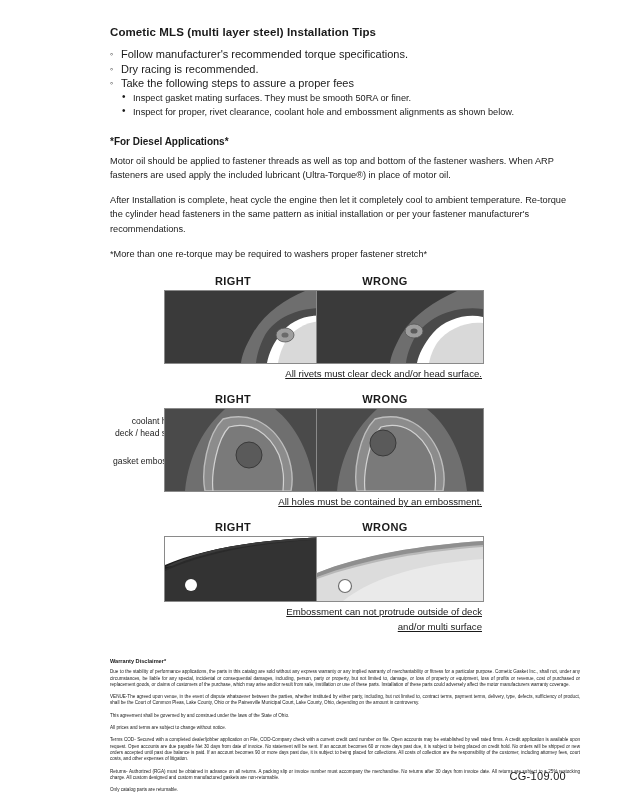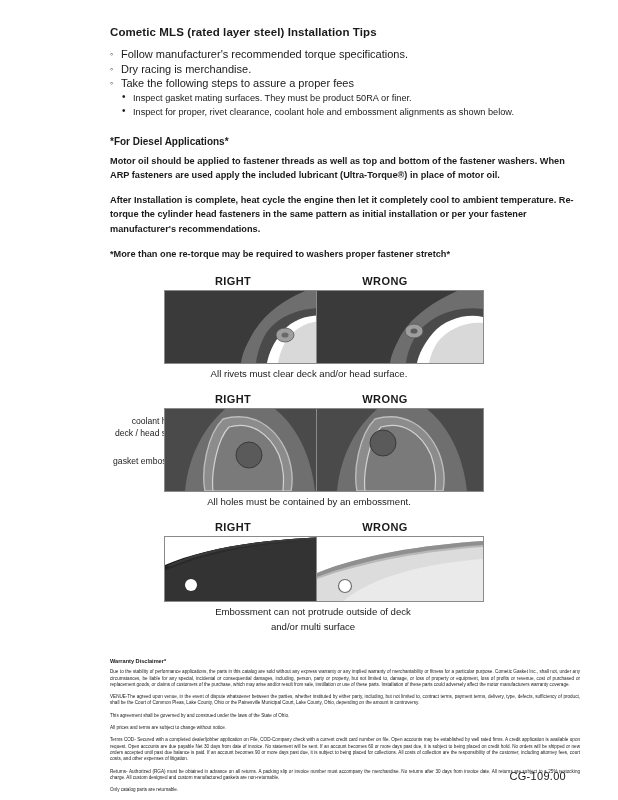--- a/index.html
+++ b/index.html
@@ -67,21 +67,20 @@
   h2.subhead {
     font-size: 10px;
     font-weight: bold;
     margin: 16px 0 7px 68px;
   }
   p.body {
     font-size: 9.2px;
     line-height: 14.3px;
     margin: 0 0 11px 68px;
     max-width: 470px;
-    font-weight: bold;
   }
 
   
   .figures {
     margin: 14px 0 0 0;
     position: relative;
   }
   .figrow {
     display: flex;
     justify-content: center;
@@ -103,21 +102,22 @@
     border: 1px solid #8a8a8a;
     position: relative;
     overflow: hidden;
     background: #ffffff;
   }
   .figbox.tall { height: 82px; }
   .figbox.short { height: 64px; }
   .figcaption-bottom {
     font-size: 9.6px;
     margin: 4px 0 0 0;
-    text-align: center;
+    text-align: right;
+    text-decoration: underline;
   }
   .caption-wrap {
     width: 346px;
     margin: 0 auto;
   }
   .caption-wrap.indent {
     padding-left: 8px;
     box-sizing: border-box;
   }
   .labels {
@@ -154,29 +154,29 @@
     bottom: 18px;
     font-size: 11px;
     letter-spacing: 0.3px;
   }
 </style>
 </head>
 <body>
 
 <div class="page">
 
-  <h1 class="title">Cometic MLS (rated layer steel) Installation Tips</h1>
+  <h1 class="title">Cometic MLS (multi layer steel) Installation Tips</h1>
 
   <ul class="bullets">
     <li>Follow manufacturer's recommended torque specifications.</li>
-    <li>Dry racing is merchandise.</li>
+    <li>Dry racing is recommended.</li>
     <li>Take the following steps to assure a proper fees</li>
   </ul>
   <ul class="subbullets" style="margin-left:80px;">
-    <li>Inspect gasket mating surfaces.  They must be product 50RA or finer.</li>
+    <li>Inspect gasket mating surfaces.  They must be smooth 50RA or finer.</li>
     <li>Inspect for proper, rivet clearance, coolant hole and embossment alignments as shown below.</li>
   </ul>
 
   <h2 class="subhead">*For Diesel Applications*</h2>
   <p class="body">Motor oil should be applied to fastener threads as well as top and bottom of the fastener washers.  When ARP fasteners are used apply the included lubricant (Ultra-Torque®) in place of motor oil.</p>
   <p class="body">After Installation is complete, heat cycle the engine then let it completely cool to ambient temperature. Re-torque the cylinder head fasteners in the same pattern as initial installation or per your fastener manufacturer's recommendations.</p>
   <p class="body">*More than one re-torque may be required to washers proper fastener stretch*</p>
 
   <div class="figures">
 

